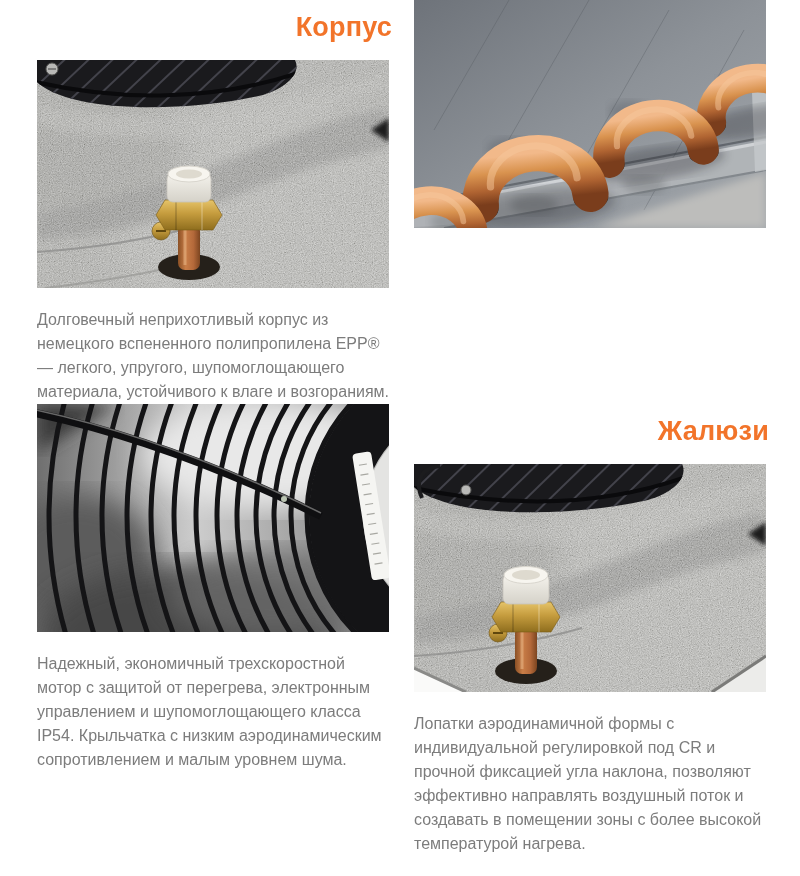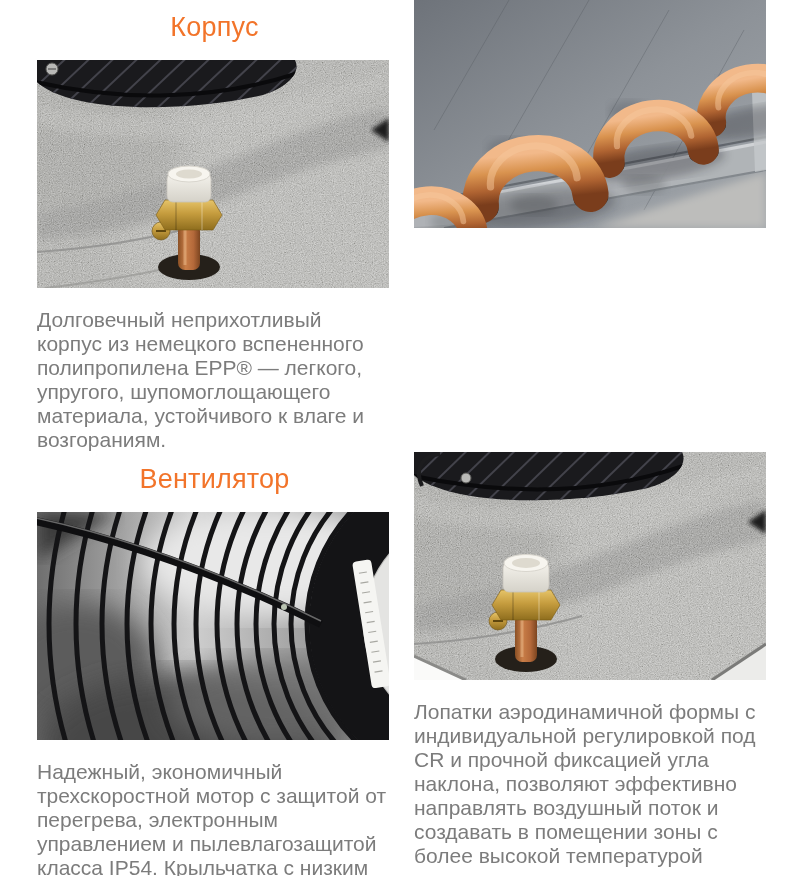--- a/index.html
+++ b/index.html
@@ -1,29 +1,29 @@
 <!DOCTYPE html>
 <html lang="ru" style="--accent: #f2742a; --body: #7c7c7c;"><head>
 <meta charset="utf-8">
 <style>
   html,body{margin:0;padding:0;background:#ffffff;}
   body{width:800px;font-family:"Liberation Sans","DejaVu Sans",sans-serif;-webkit-font-smoothing:antialiased;}
   .grid{display:grid;grid-template-columns:355px 355px;column-gap:22px;padding:0 0 6px 37px;}
   .cell{width:355px;}
   .cell h2{
     margin:10px 0 16px 0;
-    font-size:27px;line-height:34px;font-weight:normal;
+    font-size:27px;line-height:34px;font-weight:bold;
     color:var(--accent,#f2742a);
-    text-align:center;letter-spacing:.2px;
+    text-align:right;letter-spacing:.2px;
   }
   .photo{width:352px;height:228px;margin:0 0 20px 0;overflow:hidden;}
   .photo svg{display:block;width:352px;height:228px;}
   .cell p{
     margin:0;max-width:355px;
-    font-size:21px;line-height:24px;
+    font-size:16px;line-height:24px;
     color:var(--body,#7c7c7c);
   }
 </style>
 </head>
 <body>
 
 <svg width="0" height="0" style="position:absolute" aria-hidden="true">
   <defs>
     <filter id="foam" x="0" y="0" width="100%" height="100%">
       <feTurbulence type="fractalNoise" baseFrequency="0.9" numOctaves="2" seed="7" stitchTiles="stitch"></feTurbulence>
@@ -168,21 +168,20 @@
           <use href="#utube" transform="translate(336,88) rotate(-10) scale(1.15)"></use>
           <use href="#utube" transform="translate(238,126) rotate(-8) scale(1.25)"></use>
           <use href="#utube" transform="translate(118,165) rotate(-6) scale(1.45)"></use>
           <use href="#utube" transform="translate(14,210) rotate(-4) scale(1.15)"></use>
         </g>
       </svg>
     </div>
   </section>
 
   <section class="cell">
-    <h2>Вентилятор</h2>
     <div class="photo">
       <svg viewBox="0 0 352 228" preserveAspectRatio="none">
         <rect width="352" height="228" fill="url(#fanbg)"></rect>
         <ellipse cx="235" cy="50" rx="130" ry="55" fill="#e8e8e8" filter="url(#b14)"></ellipse>
         <ellipse cx="40" cy="155" rx="80" ry="65" fill="#5c5c5c" filter="url(#b14)"></ellipse>
         <ellipse cx="150" cy="232" rx="150" ry="70" fill="#474747" filter="url(#b14)"></ellipse>
         <ellipse cx="240" cy="190" rx="110" ry="45" fill="#6b6b6b" opacity=".8" filter="url(#b14)"></ellipse>
         <polygon points="0,0 80,0 0,48" fill="#3b3b3b" filter="url(#b8)"></polygon>
         <g fill="none" stroke="#141416" stroke-width="5">
           <circle cx="435" cy="112" r="423"></circle>
@@ -221,24 +220,25 @@
             <line x1="-4" y1="48" x2="4" y2="48"></line>
           </g>
         </g>
         <g>
           <path d="M-6,8 C70,24 170,56 284,112" stroke="#0f0f11" stroke-width="8" fill="none"></path>
           <path d="M-6,5 C70,21 170,53 284,109" stroke="#7d7d7d" stroke-width="1.6" fill="none" opacity=".8"></path>
           <circle cx="247" cy="95" r="3" fill="#cdd8c4" opacity=".9"></circle>
         </g>
       </svg>
     </div>
-    <p>Надежный, экономичный трехскоростной мотор с защитой от перегрева, электронным управлением и пылевлагозащитой класса IP54. Крыльчатка с низким аэродинамическим сопротивлением и малым уровнем шума.</p>
-  </section>
-
-  <section class="cell">
+    <p>Надежный, экономичный трехскоростной мотор с защитой от перегрева, электронным управлением и шупомоглощающего класса IP54. Крыльчатка с низким аэродинамическим сопротивлением и малым уровнем шума.</p>
+  </section>
+
+  <section class="cell">
+    <h2>Жалюзи</h2>
     <div class="photo">
       <svg viewBox="0 0 352 228" preserveAspectRatio="none">
         <rect width="352" height="228" fill="#aaaaa8"></rect>
         <ellipse cx="270" cy="160" rx="190" ry="120" fill="#b6b6b4" filter="url(#b14)"></ellipse>
         <ellipse cx="55" cy="100" rx="90" ry="70" fill="#9b9b99" filter="url(#b14)"></ellipse>
         <path d="M0,152 C70,142 142,120 202,96 C252,76 302,56 352,48 L352,88 C302,98 252,114 198,136 C142,158 70,174 0,180 Z" fill="#818181" opacity=".75" filter="url(#b4)"></path>
         <path d="M0,66 C60,80 140,84 210,70 C260,60 310,38 352,28 L352,14 C300,24 240,40 196,48 C130,60 60,56 0,44 Z" fill="#bcbcba" opacity=".6" filter="url(#b4)"></path>
         <rect width="352" height="228" filter="url(#foam)"></rect>
         <g>
           <path id="gr2" d="M0,0 L268,0 C274,12 262,28 234,36 C172,50 94,52 46,42 C22,37 6,29 0,23 Z" fill="#1a1a1d"></path>

